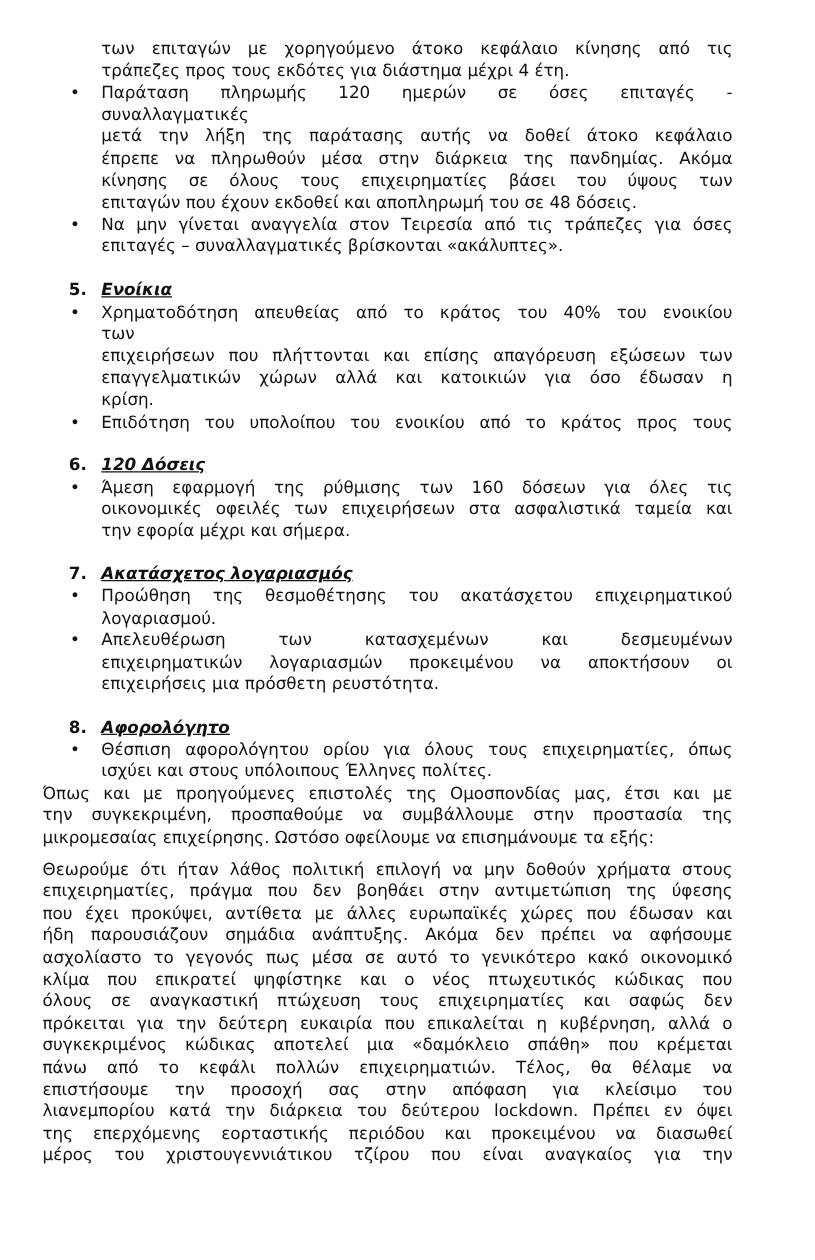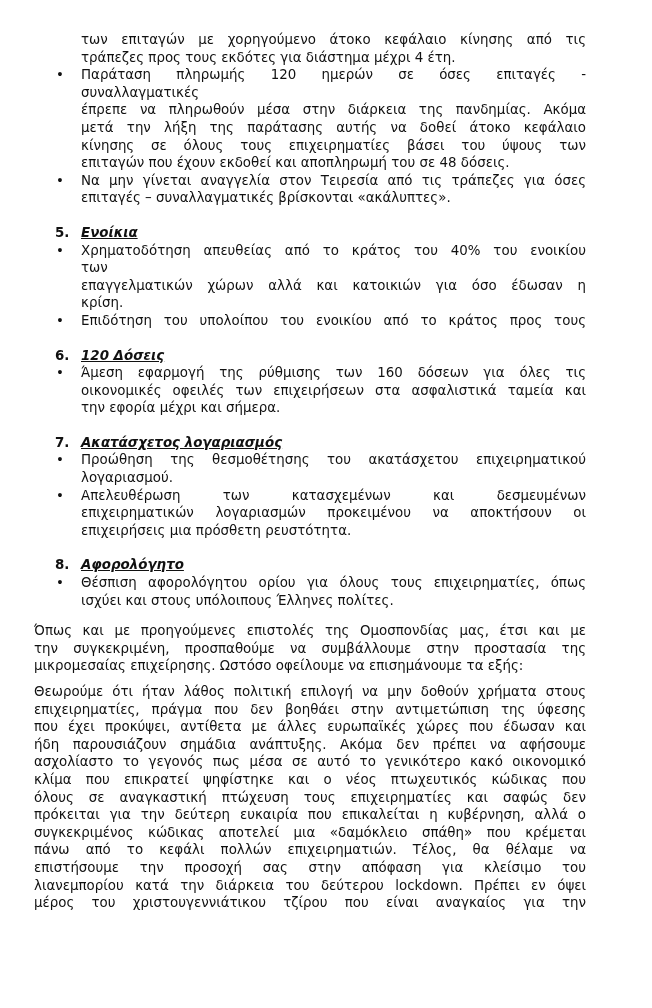--- a/index.html
+++ b/index.html
@@ -11,55 +11,56 @@
   .page { position: absolute; left: 0; top: 31px; width: 652px; }
   .indent { margin-left: 81px; width: 505px; text-align: justify; }
   .bullet-item { position: relative; margin-left: 81px; width: 505px; text-align: justify; }
   .bullet-glyph { position: absolute; left: -26px; top: 0; width: 10px; text-align: center; }
   .line { display: block; }
   .jl { text-align: justify; text-align-last: justify; display: block; }
   .heading { position: relative; margin-left: 55px; margin-top: 17px; font-weight: bold; }
   .heading .num { display: inline-block; width: 26px; }
   .heading .title { text-decoration: underline; font-style: italic; }
   .para { margin-left: 34px; width: 552px; }
-  .para-gap { margin-top: 13px; }
+  .para-gap { }
   .para-gap2 { margin-top: 8px; }
 </style>
 </head>
 <body>
 
 <div class="page">
 
   <div class="indent">
     <span class="jl">των επιταγών με χορηγούμενο άτοκο κεφάλαιο κίνησης από τις</span>
     <span class="line">τράπεζες προς τους εκδότες για διάστημα μέχρι 4 έτη.</span>
   </div>
 
   <div class="bullet-item">
     <span class="bullet-glyph">•</span>
     <span class="jl">Παράταση πληρωμής 120 ημερών σε όσες επιταγές -</span>
     <span class="line">συναλλαγματικές</span>
+    <span class="jl">μετά την λήξη της παράτασης αυτής να δοθεί άτοκο κεφάλαιο</span>
     <span class="jl">έπρεπε να πληρωθούν μέσα στην διάρκεια της πανδημίας. Ακόμα</span>
-    <span class="jl">μετά την λήξη της παράτασης αυτής να δοθεί άτοκο κεφάλαιο</span>
     <span class="jl">κίνησης σε όλους τους επιχειρηματίες βάσει του ύψους των</span>
     <span class="line">επιταγών που έχουν εκδοθεί και αποπληρωμή του σε 48 δόσεις.</span>
   </div>
   <div class="bullet-item">
     <span class="bullet-glyph">•</span>
     <span class="jl">Να μην γίνεται αναγγελία στον Τειρεσία από τις τράπεζες για όσες</span>
     <span class="line">επιταγές – συναλλαγματικές βρίσκονται «ακάλυπτες».</span>
   </div>
 
   <div class="heading">
     <span class="num">5.</span><span class="title">Ενοίκια</span>
   </div>
   <div class="bullet-item">
     <span class="bullet-glyph">•</span>
     <span class="jl">Χρηματοδότηση απευθείας από το κράτος του 40% του ενοικίου</span>
     <span class="line">των</span>
+    <span class="jl">επιχειρήσεων που πλήττονται και επίσης απαγόρευση εξώσεων των</span>
     <span class="jl">επαγγελματικών χώρων αλλά και κατοικιών για όσο έδωσαν η</span>
     <span class="line">κρίση.</span>
   </div>
   <div class="bullet-item">
     <span class="bullet-glyph">•</span>
     <span class="jl">Επιδότηση του υπολοίπου του ενοικίου από το κράτος προς τους</span>
   </div>
 
   <div class="heading">
     <span class="num">6.</span><span class="title">120 Δόσεις</span>
@@ -107,16 +108,17 @@
     <span class="jl">που έχει προκύψει, αντίθετα με άλλες ευρωπαϊκές χώρες που έδωσαν και</span>
     <span class="jl">ήδη παρουσιάζουν σημάδια ανάπτυξης. Ακόμα δεν πρέπει να αφήσουμε</span>
     <span class="jl">ασχολίαστο το γεγονός πως μέσα σε αυτό το γενικότερο κακό οικονομικό</span>
     <span class="jl">κλίμα που επικρατεί ψηφίστηκε και ο νέος πτωχευτικός κώδικας που</span>
     <span class="jl">όλους σε αναγκαστική πτώχευση τους επιχειρηματίες και σαφώς δεν</span>
     <span class="jl">πρόκειται για την δεύτερη ευκαιρία που επικαλείται η κυβέρνηση, αλλά ο</span>
     <span class="jl">συγκεκριμένος κώδικας αποτελεί μια «δαμόκλειο σπάθη» που κρέμεται</span>
     <span class="jl">πάνω από το κεφάλι πολλών επιχειρηματιών. Τέλος, θα θέλαμε να</span>
     <span class="jl">επιστήσουμε την προσοχή σας στην απόφαση για κλείσιμο του</span>
     <span class="jl">λιανεμπορίου κατά την διάρκεια του δεύτερου lockdown. Πρέπει εν όψει</span>
+    <span class="jl">της επερχόμενης εορταστικής περιόδου και προκειμένου να διασωθεί</span>
     <span class="jl">μέρος του χριστουγεννιάτικου τζίρου που είναι αναγκαίος για την</span>
   </div>
 
 </div>
 
 </body></html>

